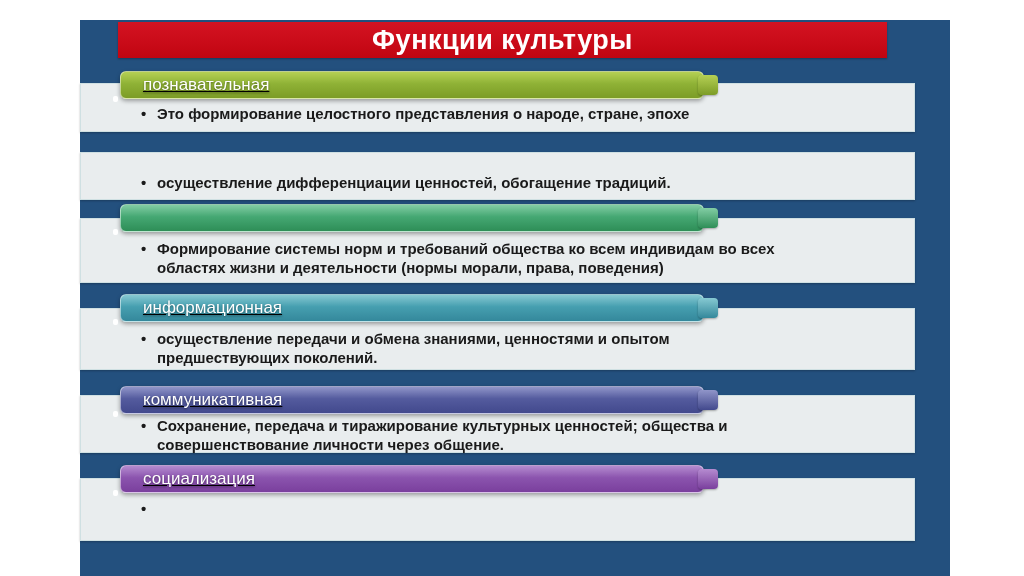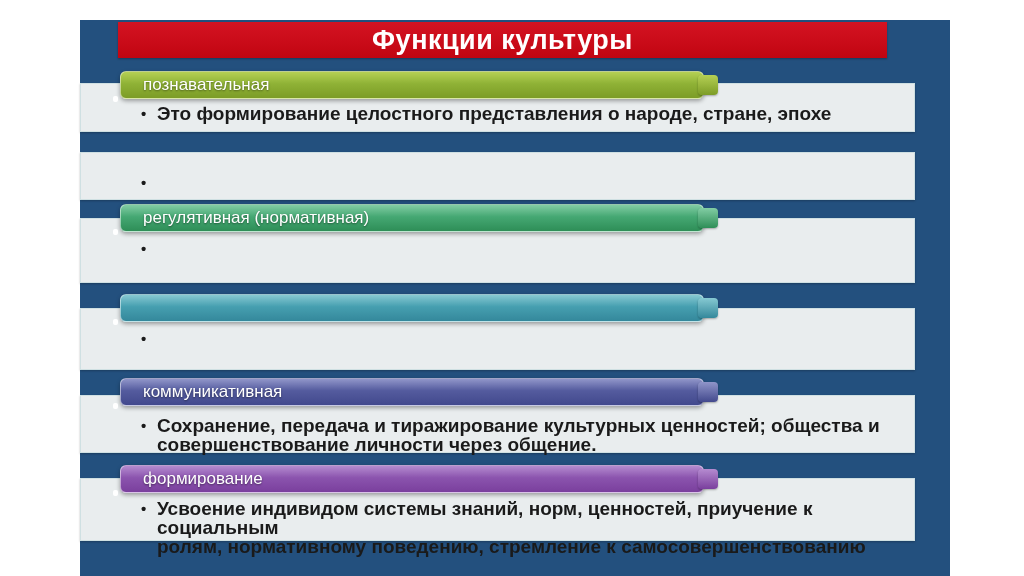--- a/index.html
+++ b/index.html
@@ -8,24 +8,24 @@
   .slide{position:absolute;left:80px;top:20px;width:853px;height:574px;padding-left:17px;}
   .banner{position:absolute;left:38px;top:2px;width:769px;height:36px;
           display:flex;align-items:center;justify-content:center;
           box-shadow:0 1px 2px rgba(0,0,0,.3);}
   .banner-title{color:#ffffff;font-size:27px;font-weight:700;letter-spacing:.5px;}
   .content-box{position:absolute;left:0;width:835px;background:#e9edee;
                border:1px solid #cfe0e2;box-sizing:border-box;
                box-shadow:0 1px 2px rgba(0,0,0,.25);}
   .bullet-row{display:flex;padding:20px 10px 0 60px;}
   .bullet-marker{width:16px;flex:0 0 16px;font-size:15px;font-weight:700;color:#1a1a1a;line-height:19px;}
-  .bullet-text{font-size:19px;font-weight:700;color:#1a1a1a;line-height:19px;white-space:pre-line;}
+  .bullet-text{font-size:15px;font-weight:700;color:#1a1a1a;line-height:19px;white-space:pre-line;}
   .hdr{position:absolute;left:40px;width:584px;height:28px;border-radius:6px;
        border:1px solid rgba(255,255,255,.5);box-sizing:border-box;
-       box-shadow:0 2px 4px rgba(0,0,0,.35);display:flex;align-items:center;z-index:3;}
+       box-shadow:0 2px 4px rgba(0,0,0,.35);display:flex;align-items:center;z-index:3;text-decoration:underline;}
   .hdr-title{color:#ffffff;font-size:17px;padding-left:22px;
              text-shadow:0 1px 2px rgba(0,0,0,.45);}
   .hdr-tab{position:absolute;right:-15px;top:3px;bottom:3px;width:20px;border-radius:4px;z-index:-1;
            box-shadow:0 1px 2px rgba(0,0,0,.3);}
   .hdr-dot{position:absolute;left:-8px;bottom:-4px;width:5px;height:6px;background:#ffffff;border-radius:2px;}
   
   .hdr.s0{top:51px}  .box.s0{top:63px;height:49px}
   .hdr.s1{top:118px} .box.s1{top:132px;height:48px}
   .hdr.s2{top:184px} .box.s2{top:198px;height:65px}
   .hdr.s3{top:274px} .box.s3{top:288px;height:62px}
@@ -50,64 +50,67 @@
     <div class="content-box box s0">
       <div class="bullet-row">
         <span class="bullet-marker">•</span>
         <span class="bullet-text">Это формирование целостного представления о народе, стране, эпохе</span>
       </div>
     </div>
 
     <div class="content-box box s1">
       <div class="bullet-row">
         <span class="bullet-marker">•</span>
+        <span class="bullet-text">осуществление дифференциации ценностей, обогащение традиций.</span>
       </div>
     </div>
 
     <div class="hdr s2" style="background: linear-gradient(rgb(130, 205, 164) 0%, rgb(69, 168, 115) 45%, rgb(46, 142, 87) 100%);">
       <span class="hdr-tab" style="background: linear-gradient(rgb(130, 205, 164), rgb(46, 142, 87));"></span>
       <span class="hdr-dot"></span>
-      <span class="hdr-title">регулятивная (нормативная)</span>
     </div>
     <div class="content-box box s2">
       <div class="bullet-row">
         <span class="bullet-marker">•</span>
+        <span class="bullet-text">Формирование системы норм и требований общества ко всем индивидам во всех
+областях жизни и деятельности (нормы морали, права, поведения)</span>
       </div>
     </div>
 
     <div class="hdr s3" style="background: linear-gradient(rgb(134, 201, 210) 0%, rgb(70, 159, 176) 45%, rgb(52, 136, 155) 100%);">
       <span class="hdr-tab" style="background: linear-gradient(rgb(134, 201, 210), rgb(52, 136, 155));"></span>
       <span class="hdr-dot"></span>
+      <span class="hdr-title">информационная</span>
     </div>
     <div class="content-box box s3">
       <div class="bullet-row">
         <span class="bullet-marker">•</span>
+        <span class="bullet-text">осуществление передачи и обмена знаниями, ценностями и опытом
+предшествующих поколений.</span>
       </div>
     </div>
 
-    <div class="hdr s4" style="background: linear-gradient(rgb(144, 149, 201) 0%, rgb(84, 91, 158) 45%, rgb(66, 73, 141) 100%);">
+    <div class="hdr s4" style="background: linear-gradient(rgb(144, 149, 201) 0%, rgb(84, 91, 158) 45%, rgb(66, 73, 141) 100%); margin-top: 8px;">
       <span class="hdr-tab" style="background: linear-gradient(rgb(144, 149, 201), rgb(66, 73, 141));"></span>
       <span class="hdr-dot"></span>
       <span class="hdr-title">коммуникативная</span>
     </div>
     <div class="content-box box s4">
       <div class="bullet-row">
         <span class="bullet-marker">•</span>
         <span class="bullet-text">Сохранение, передача и тиражирование культурных ценностей; общества и
 совершенствование личности через общение.</span>
       </div>
     </div>
 
     <div class="hdr s5" style="background: linear-gradient(rgb(181, 139, 208) 0%, rgb(139, 84, 174) 45%, rgb(122, 63, 157) 100%);">
       <span class="hdr-tab" style="background: linear-gradient(rgb(181, 139, 208), rgb(122, 63, 157));"></span>
       <span class="hdr-dot"></span>
-      <span class="hdr-title">формирование</span>
+      <span class="hdr-title">социализация</span>
     </div>
     <div class="content-box box s5">
       <div class="bullet-row">
         <span class="bullet-marker">•</span>
-        <span class="bullet-text">Усвоение индивидом системы знаний, норм, ценностей, приучение к социальным
-ролям, нормативному поведению, стремление к самосовершенствованию</span>
       </div>
     </div>
 
   </div>
 </div>
 
 </body></html>

